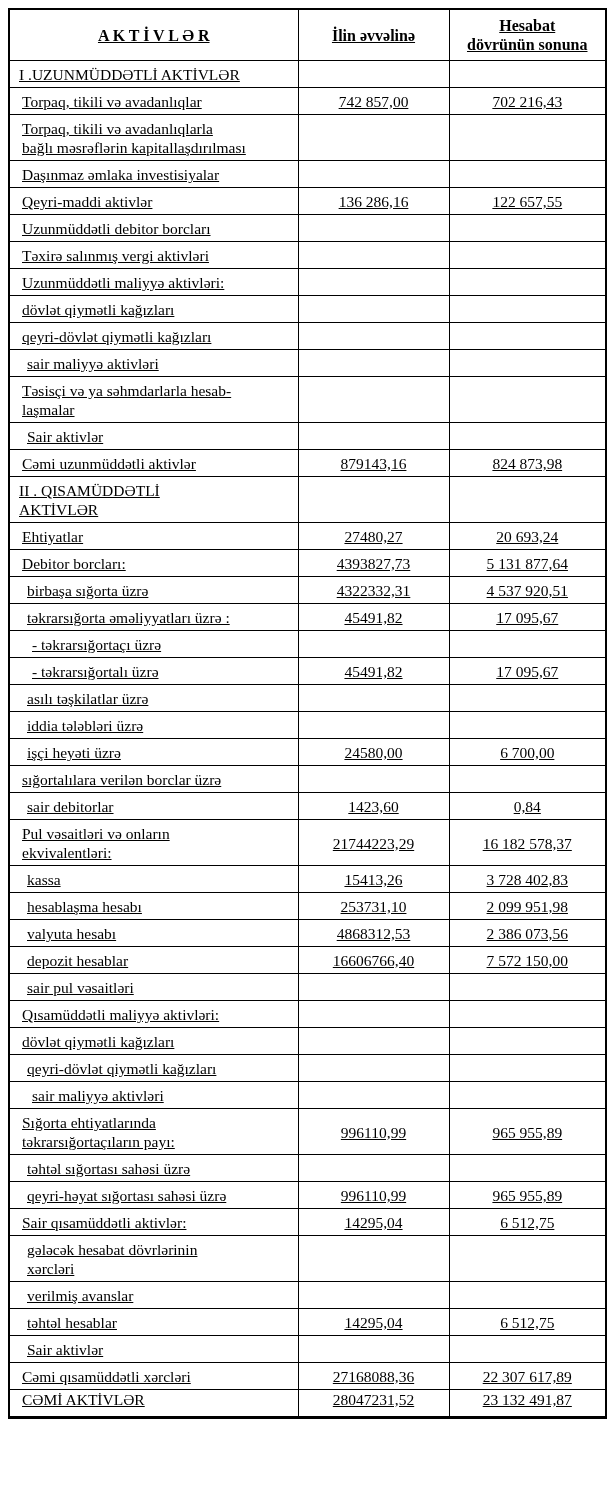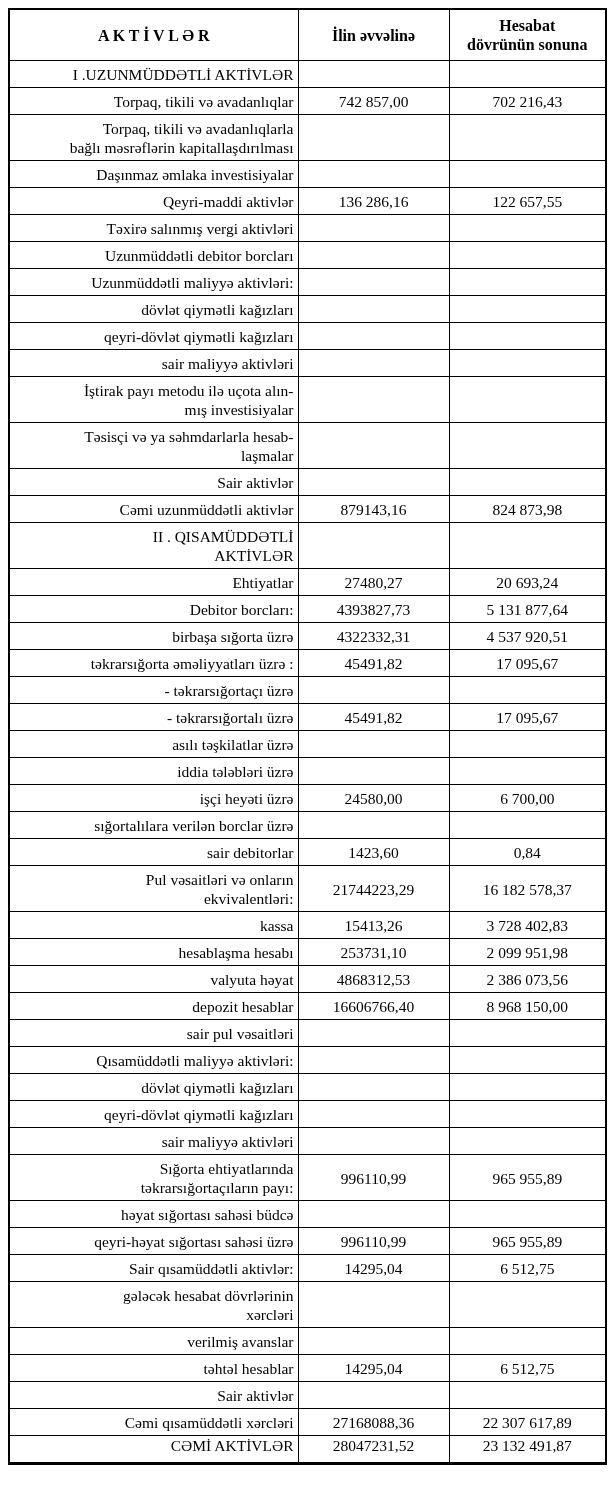--- a/index.html
+++ b/index.html
@@ -16,35 +16,36 @@
   }
   .page {
     padding: 8px 7px 0 8px;
   }
   table.balance {
     border-collapse: collapse;
     width: 597px;
     table-layout: fixed;
     border: 2px solid #000;
     border-bottom-width: 3px;
+    text-decoration: underline;
   }
   table.balance th, table.balance td {
     border: 1px solid #000;
     font-size: 15.5px;
     line-height: 19px;
     vertical-align: middle;
   }
   table.balance th {
     font-weight: bold;
     text-align: center;
     padding: 6px 4px;
     font-size: 16px;
   }
   td.label {
-    text-align: right;
+    text-align: left;
     padding: 4px 4px 3px 12px;
     white-space: pre-line;
   }
   td.label.ind1 { padding-left: 17px; }
   td.label.ind2 { padding-left: 22px; }
   td.val {
     text-align: center;
     padding: 4px 3px 3px 3px;
   }
   tr.total td { padding-top: 0; padding-bottom: 7px; }
@@ -90,52 +91,46 @@
           <td class="label ind0">Daşınmaz əmlaka investisiyalar</td>
           <td class="val"></td>
           <td class="val"></td>
         </tr>
         <tr>
           <td class="label ind0">Qeyri-maddi aktivlər</td>
           <td class="val">136 286,16</td>
           <td class="val">122 657,55</td>
         </tr>
         <tr>
+          <td class="label ind0">Uzunmüddətli debitor borcları</td>
+          <td class="val"></td>
+          <td class="val"></td>
+        </tr>
+        <tr>
           <td class="label ind0">Təxirə salınmış vergi aktivləri</td>
           <td class="val"></td>
           <td class="val"></td>
         </tr>
         <tr>
-          <td class="label ind0">Uzunmüddətli debitor borcları</td>
-          <td class="val"></td>
-          <td class="val"></td>
-        </tr>
-        <tr>
           <td class="label ind0">Uzunmüddətli maliyyə aktivləri:</td>
           <td class="val"></td>
           <td class="val"></td>
         </tr>
         <tr>
           <td class="label ind0">dövlət qiymətli kağızları</td>
           <td class="val"></td>
           <td class="val"></td>
         </tr>
         <tr>
           <td class="label ind0">qeyri-dövlət qiymətli kağızları</td>
           <td class="val"></td>
           <td class="val"></td>
         </tr>
         <tr>
           <td class="label ind1">sair maliyyə aktivləri</td>
-          <td class="val"></td>
-          <td class="val"></td>
-        </tr>
-        <tr>
-          <td class="label ind1">İştirak payı metodu ilə uçota alın-
-mış investisiyalar</td>
           <td class="val"></td>
           <td class="val"></td>
         </tr>
         <tr>
           <td class="label ind0">Təsisçi və ya səhmdarlarla hesab-
 laşmalar</td>
           <td class="val"></td>
           <td class="val"></td>
         </tr>
         <tr>
@@ -219,28 +214,28 @@
           <td class="label ind1">kassa</td>
           <td class="val">15413,26</td>
           <td class="val">3 728 402,83</td>
         </tr>
         <tr>
           <td class="label ind1">hesablaşma hesabı</td>
           <td class="val">253731,10</td>
           <td class="val">2 099 951,98</td>
         </tr>
         <tr>
-          <td class="label ind1">valyuta həyat</td>
+          <td class="label ind1">valyuta hesabı</td>
           <td class="val">4868312,53</td>
           <td class="val">2 386 073,56</td>
         </tr>
         <tr>
           <td class="label ind1">depozit hesablar</td>
           <td class="val">16606766,40</td>
-          <td class="val">8 968 150,00</td>
+          <td class="val">7 572 150,00</td>
         </tr>
         <tr>
           <td class="label ind1">sair pul vəsaitləri</td>
           <td class="val"></td>
           <td class="val"></td>
         </tr>
         <tr>
           <td class="label ind0">Qısamüddətli maliyyə aktivləri:</td>
           <td class="val"></td>
           <td class="val"></td>
@@ -260,21 +255,21 @@
           <td class="val"></td>
           <td class="val"></td>
         </tr>
         <tr>
           <td class="label ind0">Sığorta ehtiyatlarında
 təkrarsığortaçıların payı:</td>
           <td class="val">996110,99</td>
           <td class="val">965 955,89</td>
         </tr>
         <tr>
-          <td class="label ind1">həyat sığortası sahəsi büdcə</td>
+          <td class="label ind1">təhtəl sığortası sahəsi üzrə</td>
           <td class="val"></td>
           <td class="val"></td>
         </tr>
         <tr>
           <td class="label ind1">qeyri-həyat sığortası sahəsi üzrə</td>
           <td class="val">996110,99</td>
           <td class="val">965 955,89</td>
         </tr>
         <tr>
           <td class="label ind0">Sair qısamüddətli aktivlər:</td>

